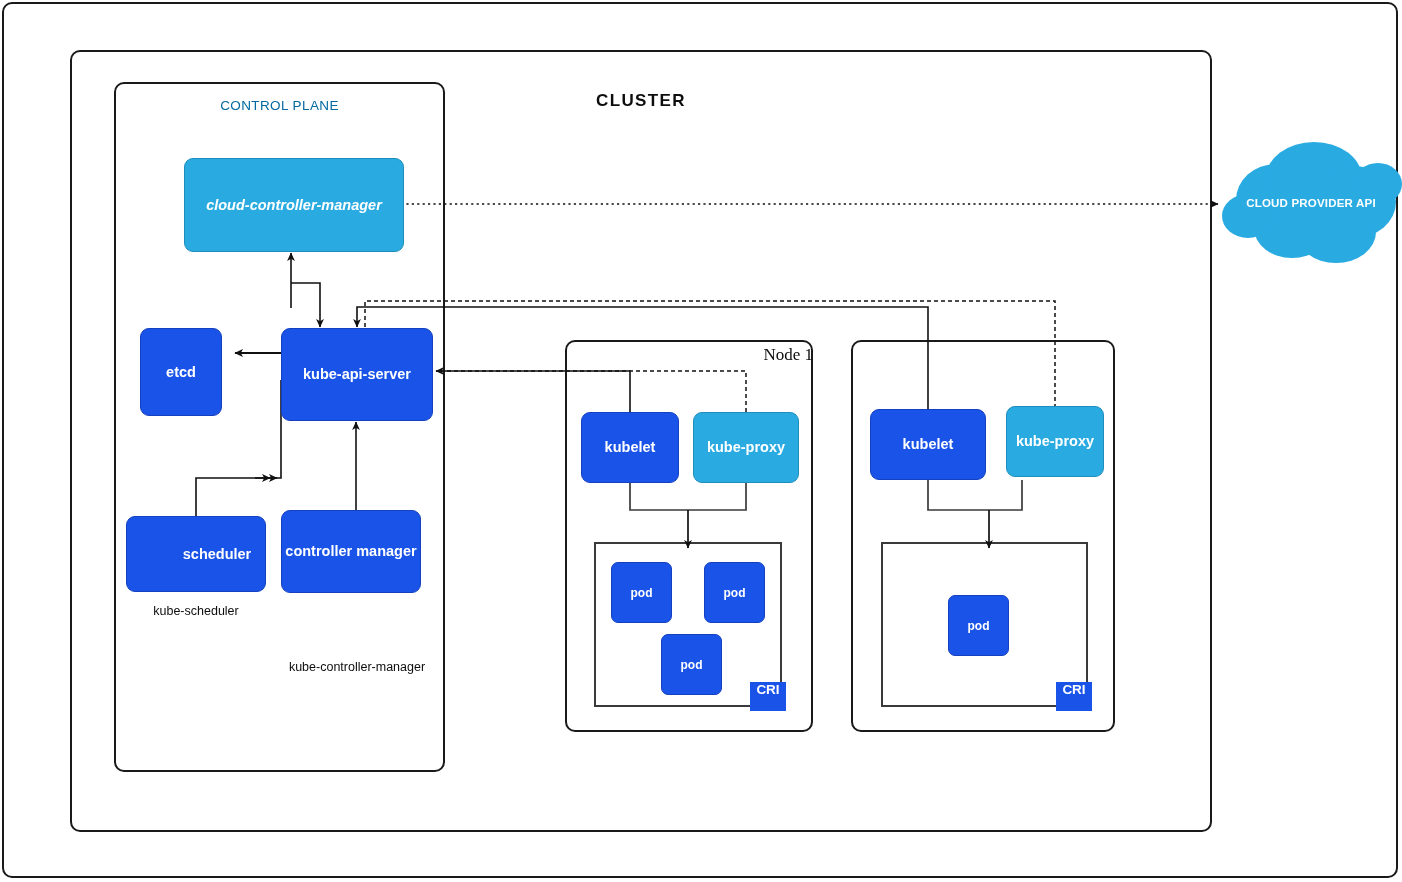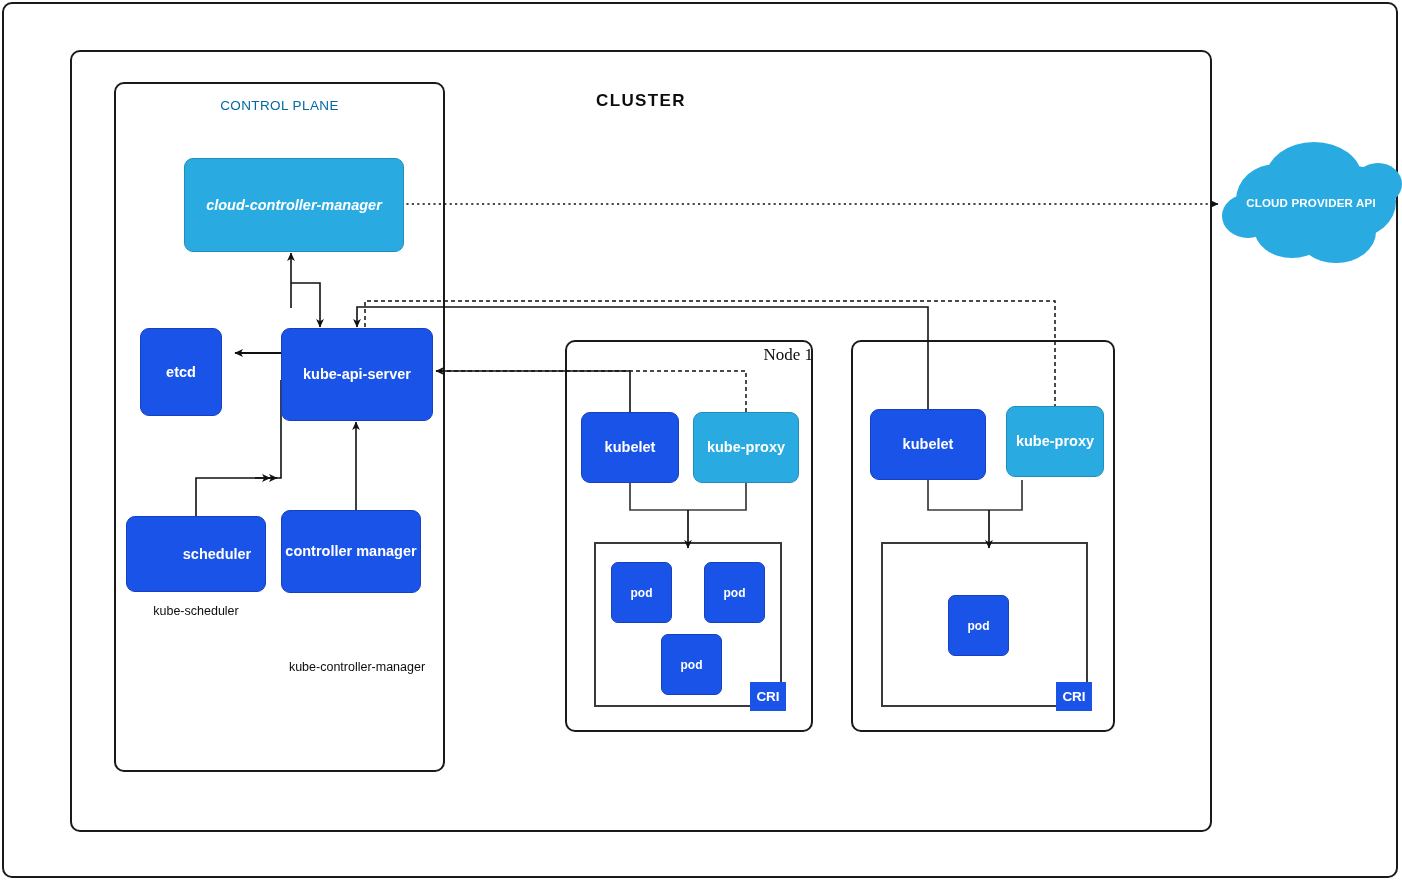--- a/index.html
+++ b/index.html
@@ -99,21 +99,21 @@
     border-radius: 7px;
     color: #ffffff;
     font-family: "Liberation Sans", sans-serif;
     font-weight: bold;
     font-size: 12px;
     box-sizing: border-box;
   }
   .cri {
     position: absolute;
     display: flex;
-    align-items: center;
+    align-items: flex-start;
     justify-content: center;
     background: #1A53E8;
     color: #ffffff;
     font-family: "Liberation Sans", sans-serif;
     font-weight: bold;
     font-size: 13.5px;
     box-sizing: border-box;
   }
   .sublabel {
     position: absolute;

